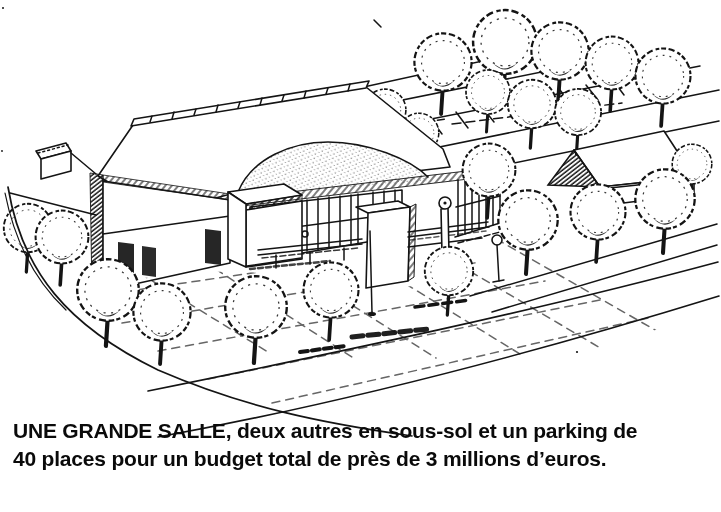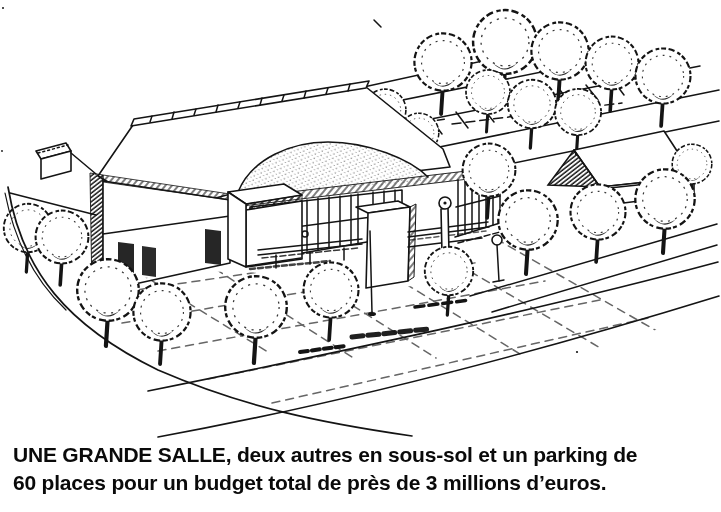--- a/index.html
+++ b/index.html
@@ -9,21 +9,21 @@
     position:relative; width:721px; height:512px;
     background:var(--paper,#fff); overflow:hidden;
     font-family:"Liberation Sans", sans-serif;
   }
   .figure { position:absolute; top:0; left:0; width:721px; height:440px; }
   svg.sketch { display:block; width:721px; height:440px; color:var(--ink,#141414); }
   svg.sketch .ln   { stroke:currentColor; fill:none; stroke-width:1.5; stroke-linecap:round; stroke-linejoin:round; }
   svg.sketch .paper{ fill:#ffffff; stroke:currentColor; stroke-width:1.6; stroke-linejoin:round; }
   svg.sketch .inkfill{ fill:currentColor; stroke:none; }
   .caption {
-    position:absolute; top:440px; left:0; width:721px;
+    position:absolute; top:416px; left:0; width:721px;
     padding:1px 10px 0 13px;
     font-weight:700; font-size:21px; line-height:28px;
     letter-spacing:-0.2px; color:#0a0a0a; white-space:nowrap;
   }
 </style>
 </head>
 <body>
 
 <div class="page">
   <div class="figure">
@@ -216,15 +216,15 @@
         <path d="M8,187 C22,272 68,326 158,370 C246,408 322,423 412,436" stroke-width="1.7"></path>
         <path d="M5,193 C14,238 32,278 66,310" stroke-width="1.2"></path>
         <path d="M148,391 C340,352 540,310 718,262" stroke-width="1.6"></path>
         <path d="M158,437 C360,400 560,345 719,296" stroke-width="1.6"></path>
       </g>
     </svg>
   </div>
 
   <figcaption class="caption">
     <div>UNE GRANDE SALLE, deux autres en sous-sol et un parking de</div>
-    <div>60 places pour un budget total de près de 3 millions d’euros.</div>
+    <div>40 places pour un budget total de près de 3 millions d’euros.</div>
   </figcaption>
 </div>
 
 </body></html>

